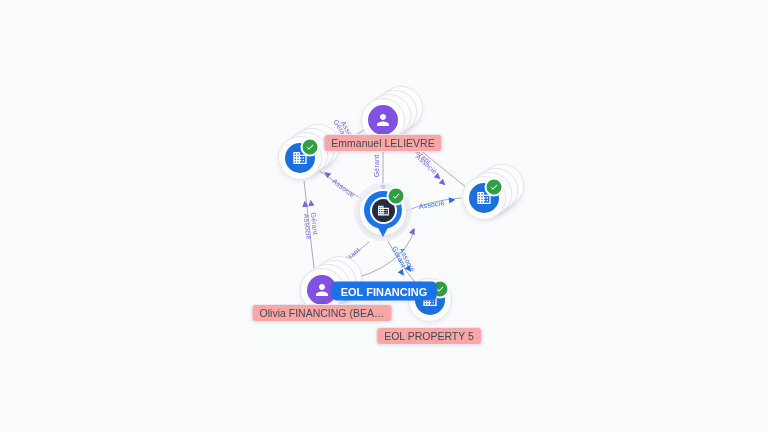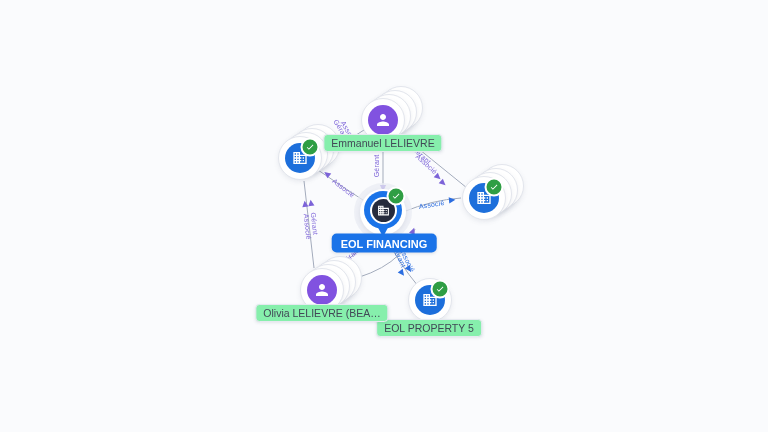--- a/index.html
+++ b/index.html
@@ -11,23 +11,23 @@
 
   .node{position:absolute;width:0;height:0;}
   .circ{position:absolute;left:0;top:0;width:42px;height:42px;border-radius:50%;background:#fff;
         border:1px solid #e3e6ed;box-shadow:0 2px 5px rgba(80,90,120,.10);transform:translate(-50%,-50%);}
   .inner{position:absolute;left:0;top:0;width:30px;height:30px;border-radius:50%;transform:translate(-50%,-50%);
          display:flex;align-items:center;justify-content:center;}
   .person{background:#8152e0;}
   .company{background:#1d6fdb;}
   .badge{position:absolute;width:15px;height:15px;border-radius:50%;background:#2f9e44;border:2px solid #fff;
          transform:translate(-50%,-50%);display:flex;align-items:center;justify-content:center;box-sizing:content-box;}
-  .pill{position:absolute;transform:translate(-50%,-50%);background:#86efac;border:1px solid #e6e9f0;border-radius:4px;
+  .pill{position:absolute;transform:translate(-50%,-50%);background:#fca5a5;border:1px solid #e6e9f0;border-radius:4px;
         padding:2px 7px;font-size:10.5px;color:#414856;white-space:nowrap;box-shadow:0 1px 3px rgba(60,70,100,.12);z-index:30;}
-  .pill.focus{background:#1a73e8;color:#fff;font-weight:bold;border:none;border-radius:5px;padding:3.5px 9px;font-size:11px;}
+  .pill.focus{background:#1a73e8;color:#fff;font-weight:bold;border:none;border-radius:5px;padding:3.5px 9px;font-size:11px;margin-top:48px;}
 
   .halo{position:absolute;left:0;top:0;width:58px;height:58px;border-radius:50%;background:#e9ecf3;opacity:.75;transform:translate(-50%,-50%);}
   .whitebase{position:absolute;left:0;top:0;width:46px;height:46px;border-radius:50%;background:#fff;
              transform:translate(-50%,-50%);box-shadow:0 2px 5px rgba(80,90,120,.12);}
   .pin-tail{position:absolute;left:-9px;top:8px;width:0;height:0;border-left:9px solid transparent;
             border-right:9px solid transparent;border-top:17px solid #1a73e8;}
   .pin-circle{position:absolute;left:0;top:-2px;width:38px;height:38px;border-radius:50%;background:#1a73e8;
               transform:translate(-50%,-50%);display:flex;align-items:center;justify-content:center;}
   .pin-white{width:27px;height:27px;border-radius:50%;background:#fff;display:flex;align-items:center;justify-content:center;}
   .pin-dark{width:23px;height:23px;border-radius:50%;background:#262b3d;display:flex;align-items:center;justify-content:center;}
@@ -170,17 +170,17 @@
       </div>
     </div>
     <div class="badge" style="left:13px;top:-16px">
       <svg width="9" height="9" viewBox="0 0 24 24" fill="#fff">
           <path d="M9 16.17L4.83 12l-1.42 1.41L9 19 21 7l-1.41-1.41z"></path>
         </svg>
     </div>
   </div>
 
   <div class="pill" style="left:383px;top:143px">Emmanuel LELIEVRE</div>
-  <div class="pill" style="left:429px;top:328px">EOL PROPERTY 5</div>
-  <div class="pill" style="left:322px;top:313px">Olivia LELIEVRE (BEA…</div>
+  <div class="pill" style="left:429px;top:336px">EOL PROPERTY 5</div>
+  <div class="pill" style="left:322px;top:313px">Olivia FINANCING (BEA…</div>
   <div class="pill focus" style="left:384px;top:243px">EOL FINANCING</div>
 
 </div>
 
 </body></html>

